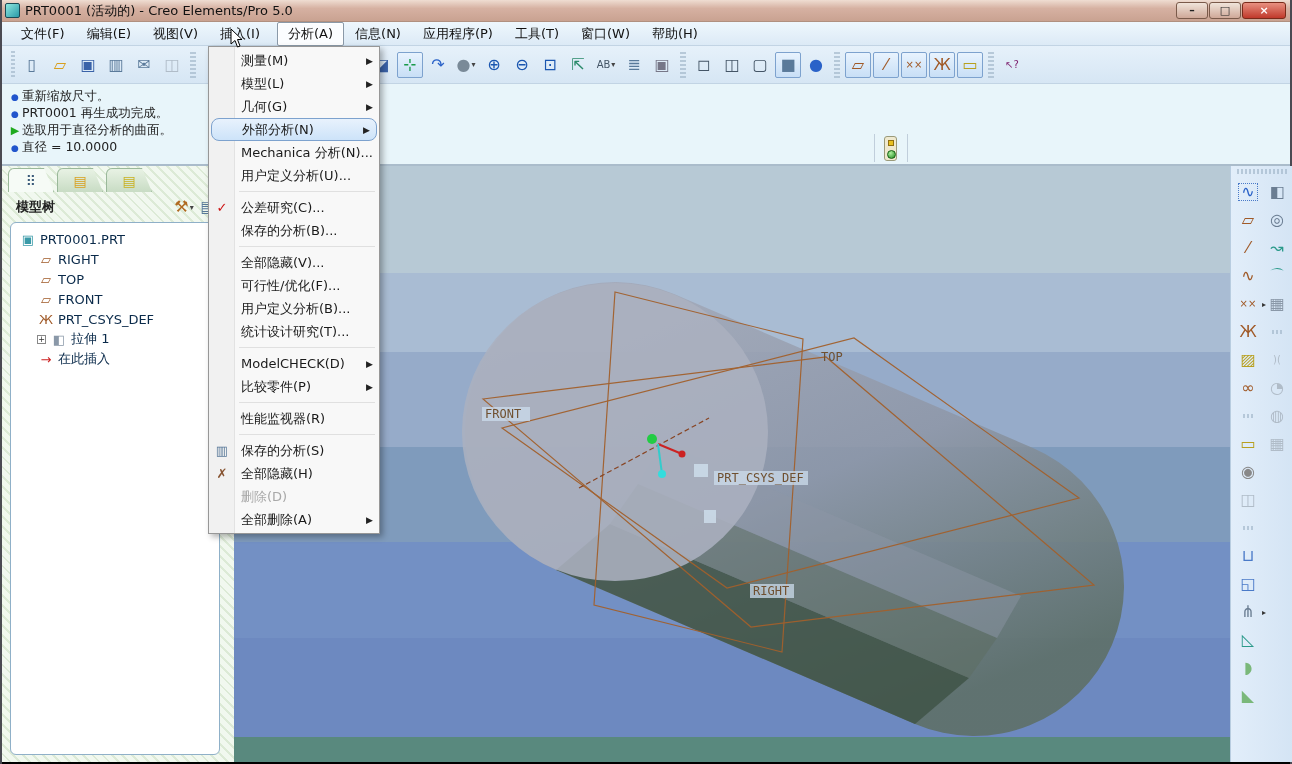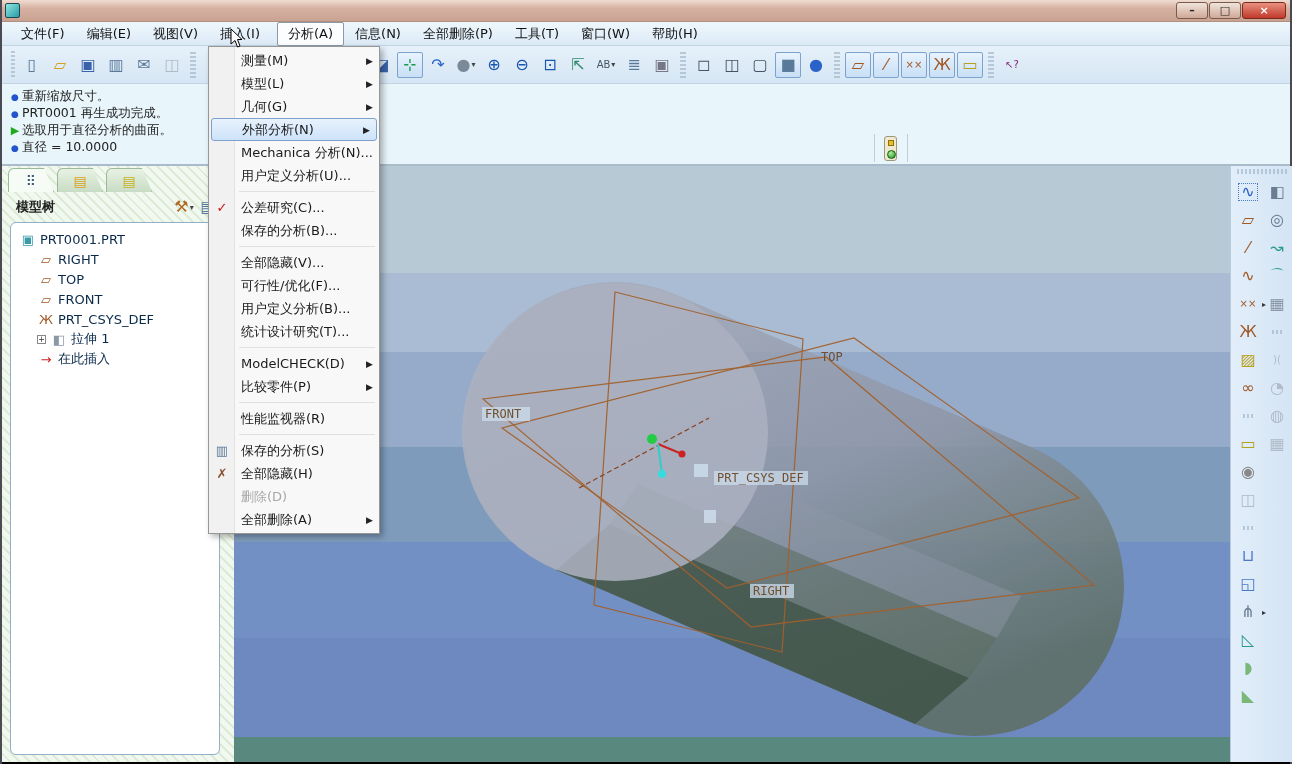--- a/index.html
+++ b/index.html
@@ -101,53 +101,54 @@
     background:repeating-linear-gradient(90deg,#9ab0c4 0 2px, transparent 2px 4px); opacity:.6; }
 
   
   .popup { position:absolute; left:206px; top:46px; width:172px; background:#f8f8f8;
     border:1px solid #979797; box-shadow:3px 3px 6px rgba(0,0,0,.3); z-index:50; padding:2px 0; }
   .popup .gutterbg { position:absolute; left:0; top:0; bottom:0; width:26px; background:#f1f1f1; border-right:1px solid #e2e2e2; }
   .pitem { position:relative; display:flex; align-items:center; height:23px; color:#1a1a1a; }
   .pitem .picon { width:26px; text-align:center; font-size:13px; flex:0 0 26px; }
   .pitem .plabel { padding-left:6px; white-space:nowrap; overflow:hidden; font-size:13px; }
   .pitem .parrow { position:absolute; right:6px; font-size:9px; color:#222; }
-  .pitem.hl { margin:0 2px; border:1px solid #7da2ce; border-radius:3px;
+  .pitem.hl { margin:0 2px; border:1px solid #7da2ce; border-radius:8px;
     background:linear-gradient(#e8f2fd,#cde3f9); height:23px; }
   .pitem.hl .picon { flex-basis:24px; }
   .pitem.dis { color:#a8a8a8; }
   .psep { height:1px; background:#e0e0e0; margin:4px 4px 4px 30px; }
 
   
   .cursor { position:absolute; z-index:60; }
 
   .bottomstrip { position:absolute; left:0; top:762px; width:100%; height:2px; background:#000; z-index:70; }
 </style>
 </head>
 <body>
 
 <div class="window">
 
   <div class="titlebar">
     <span class="app-icon"></span>
+    <span class="title-text">PRT0001 (活动的) - Creo Elements/Pro 5.0</span>
     <div class="winbtns">
         <div class="wbtn">–</div>
         <div class="wbtn">□</div>
         <div class="wbtn close">×</div>
       </div>
   </div>
 
   <div class="menubar">
       <div class="menu-item">文件(F)</div>
       <div class="menu-item">编辑(E)</div>
       <div class="menu-item">视图(V)</div>
       <div class="menu-item">插入(I)</div>
       <div class="menu-item open">分析(A)</div>
       <div class="menu-item">信息(N)</div>
-      <div class="menu-item">全部删除(P)</div>
+      <div class="menu-item">应用程序(P)</div>
       <div class="menu-item">工具(T)</div>
       <div class="menu-item">窗口(W)</div>
       <div class="menu-item">帮助(H)</div>
     </div>
 
   <div class="toolbar">
       <div class="tgrip"></div>
       <span class="tbtn">
         <span class="glyph" style="color: rgb(90, 122, 154);">▯</span>
       </span>

